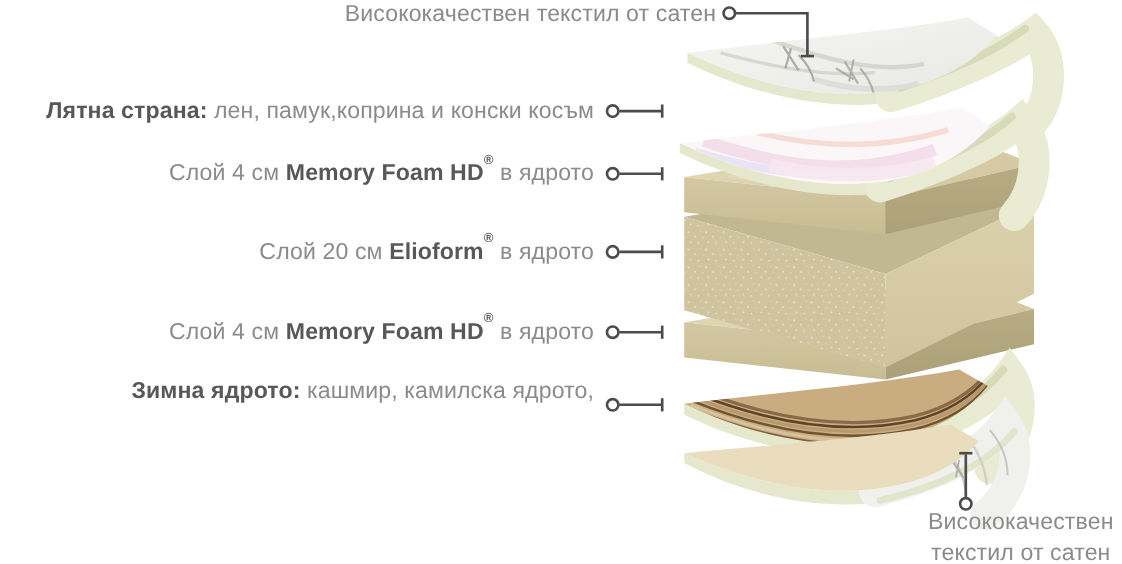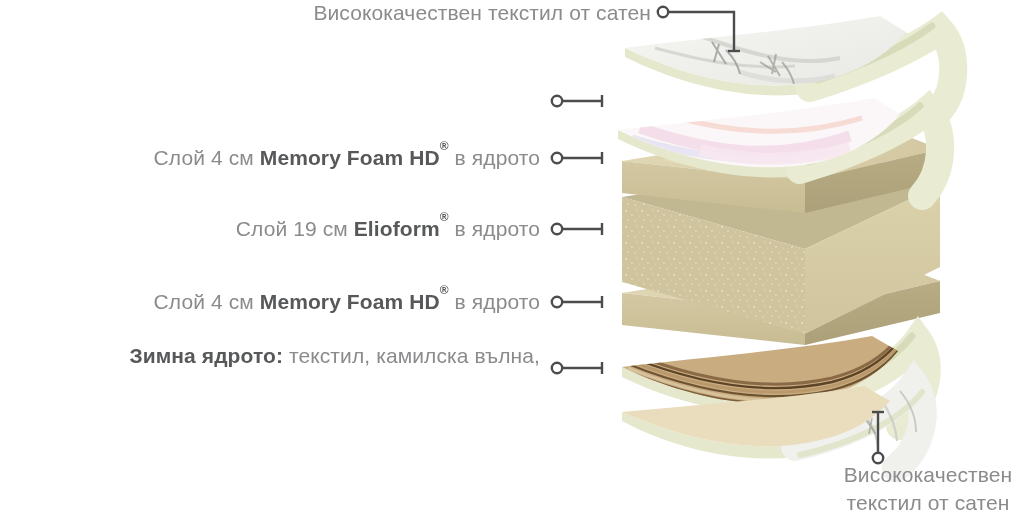--- a/index.html
+++ b/index.html
@@ -186,35 +186,38 @@
         <path d="M 878,413 L 878,452"></path>
         <circle cx="878" cy="458" r="5.2" fill="#ffffff"></circle>
       </g>
     </g>
   </svg>
 
   <div class="lbl top-label">
     <span>Висококачествен текстил от сатен</span>
   </div>
 
+  <div class="lbl row row-summer">
+    <strong>Лятна страна:</strong><span> лен, памук,коприна и  конски косъм</span>
+  </div>
 
   <div class="lbl row row-mf-top">
     <span>Слой 4 см </span><strong>Memory Foam HD</strong><sup>®</sup><span> в ядрото</span>
   </div>
 
   <div class="lbl row row-elioform">
-    <span>Слой 19 см </span><strong>Elioform</strong><sup>®</sup><span> в ядрото</span>
+    <span>Слой 20 см </span><strong>Elioform</strong><sup>®</sup><span> в ядрото</span>
   </div>
 
   <div class="lbl row row-mf-bottom">
     <span>Слой 4 см </span><strong>Memory Foam HD</strong><sup>®</sup><span> в ядрото</span>
   </div>
 
   <div class="lbl row row-winter">
-    <div><strong>Зимна ядрото:</strong><span> текстил, камилска вълна,</span></div>
+    <div><strong>Зимна ядрото:</strong><span> кашмир, камилска ядрото,</span></div>
   </div>
 
   <div class="lbl bottom-label">
     <div>Висококачествен</div>
     <div>текстил от сатен</div>
   </div>
 
 </div>
 
 </body></html>

